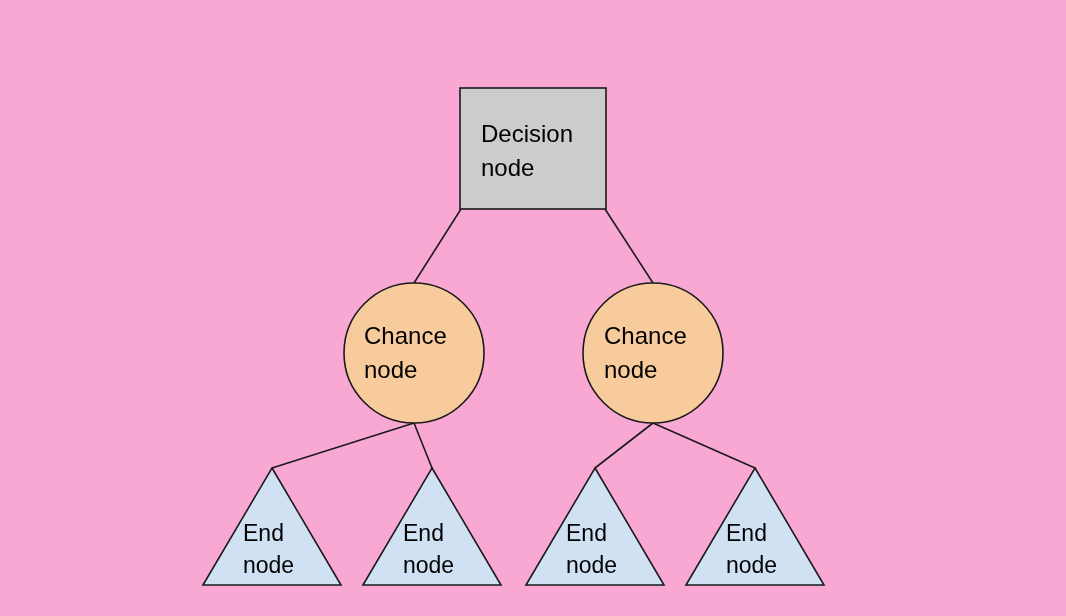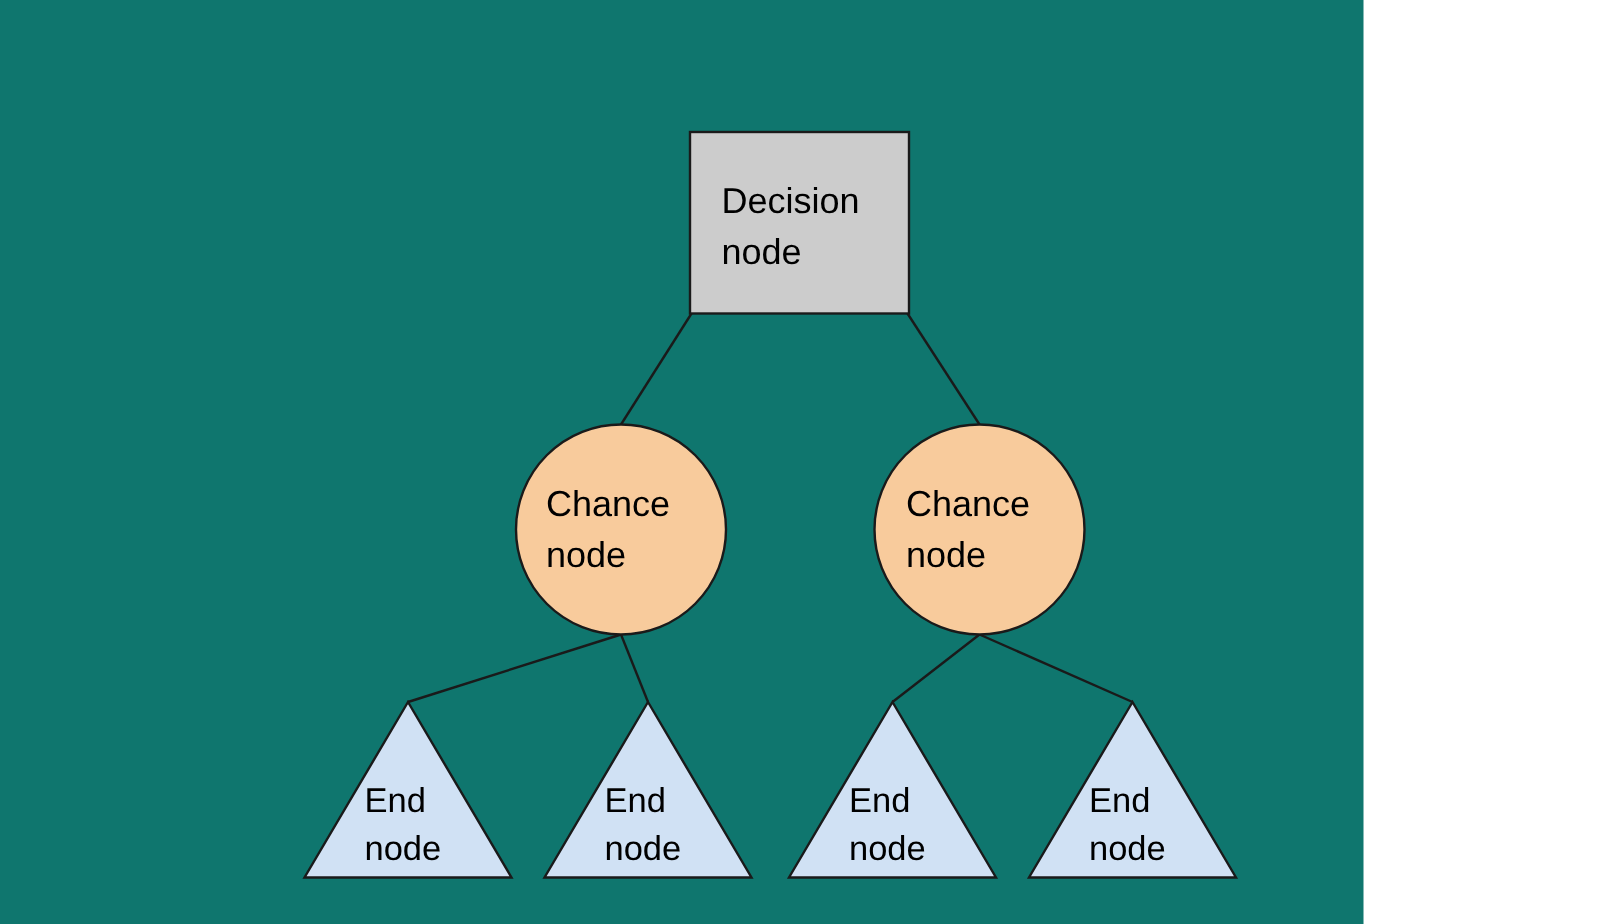--- a/index.html
+++ b/index.html
@@ -9,23 +9,23 @@
     background: #ffffff;
   }
   body {
     width: 1066px;
     height: 616px;
     overflow: hidden;
     font-family: "Liberation Sans", sans-serif;
   }
   #diagram-canvas {
     position: relative;
-    width: 909px;
+    width: 1066px;
     height: 616px;
-    background: #0f766e;
+    background: #f9a8d4;
   }
   #diagram-svg {
     position: absolute;
     top: 0;
     left: 0;
     width: 1066px;
     height: 616px;
     display: block;
   }
   .node-shape {

